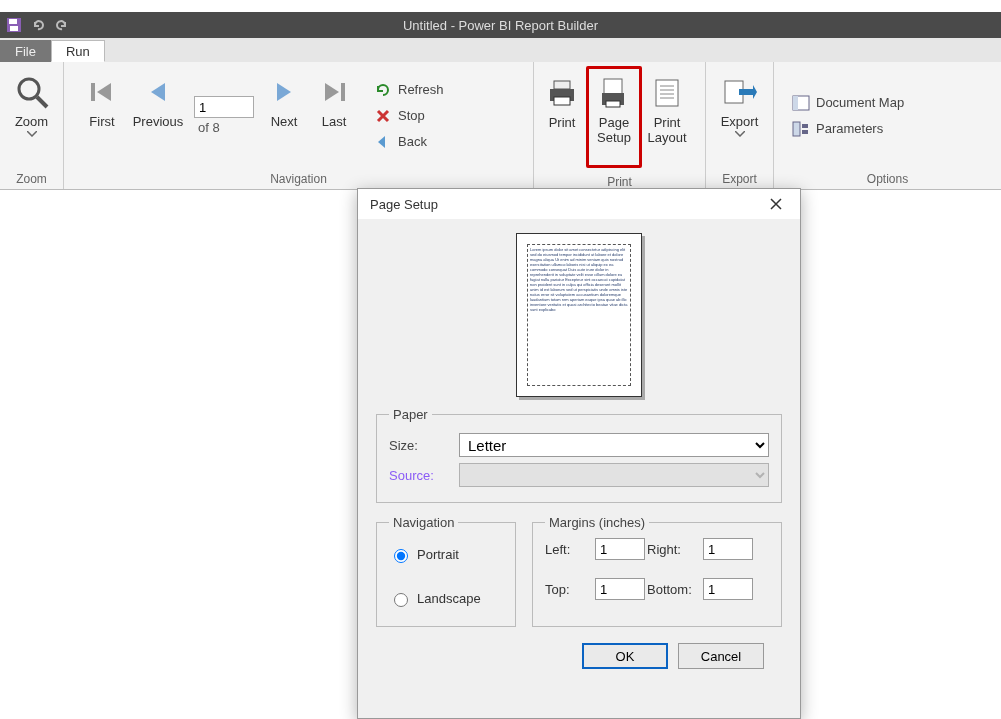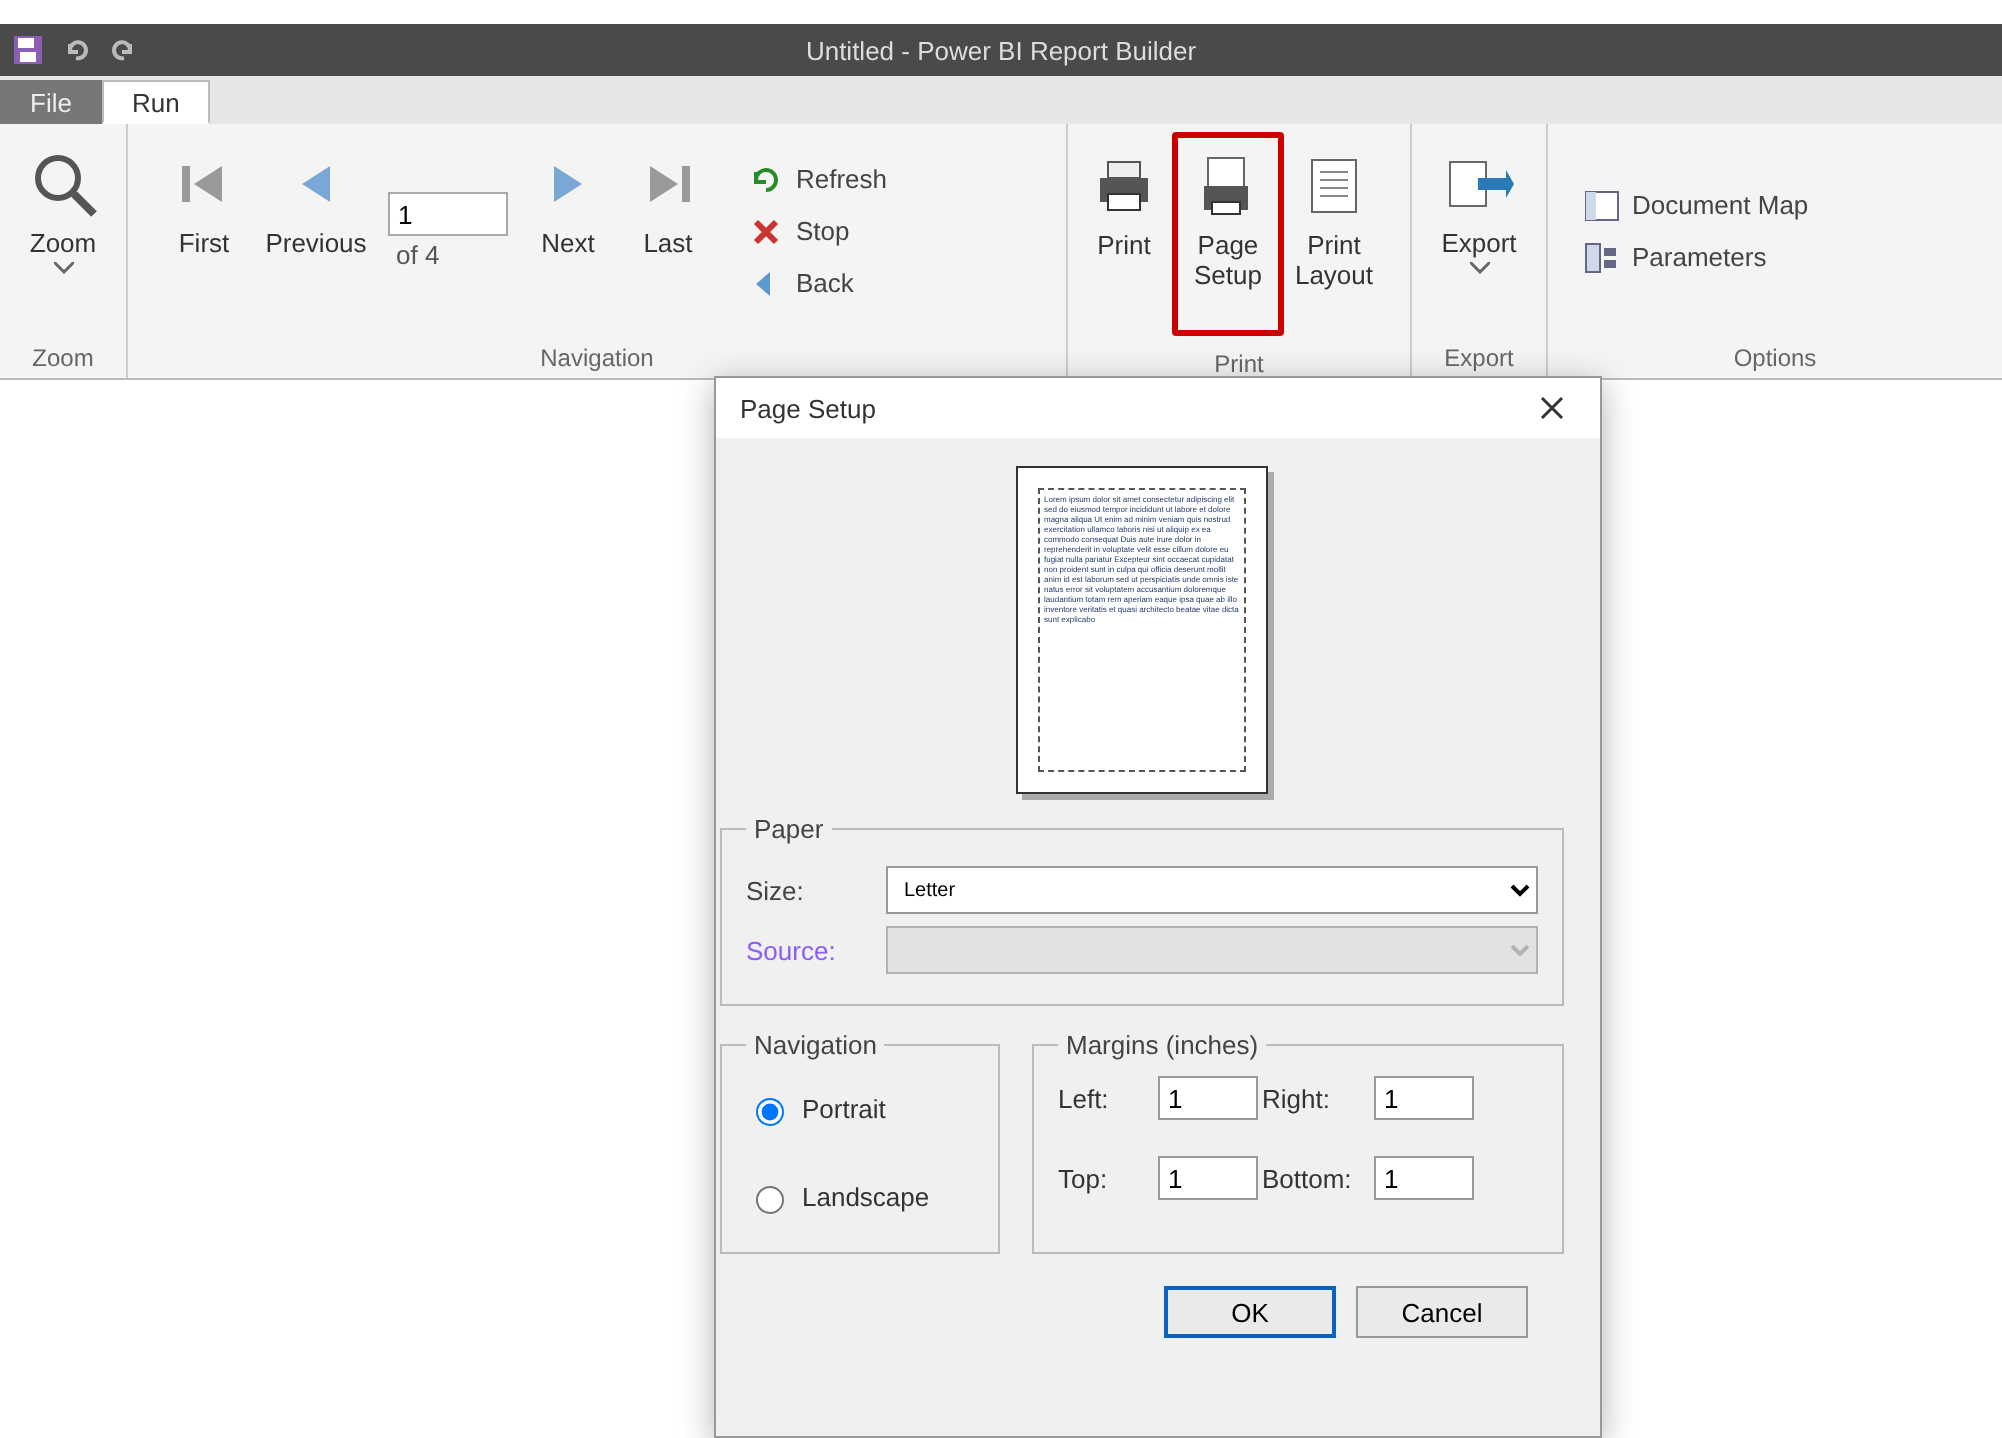--- a/index.html
+++ b/index.html
@@ -39,33 +39,33 @@
 
   .red-border { border:3px solid #c00; border-radius:2px; padding:0 2px; }
 
   
   .workarea { background:#fff; height:calc(719px - 26px - 24px - 128px); position:relative; }
 
   
   .dialog { position:absolute; left:357px; top:188px; width:444px; height:531px; background:#f0f0f0; border:1px solid #999; box-shadow:0 4px 16px rgba(0,0,0,.3); }
   .dlg-title { height:30px; background:#fff; display:flex; align-items:center; padding:0 12px; justify-content:space-between; }
   .dlg-x { width:24px; height:24px; display:flex; align-items:center; justify-content:center; }
-  .dlg-body { padding:14px 18px 10px 2px; }
+  .dlg-body { padding:14px 18px 10px 18px; }
 
   .preview-wrap { display:flex; justify-content:center; margin-bottom:10px; }
   .preview { width:126px; height:164px; background:#fff; border:1px solid #333; box-shadow:3px 3px 0 #aaa; position:relative; padding:6px; }
   .preview-inner { position:absolute; left:10px; top:10px; right:10px; bottom:10px; border:1px dashed #555; font-size:4px; line-height:5px; color:#233a6a; padding:2px; overflow:hidden; }
 
   fieldset.groupbox { border:1px solid #bbb; margin:0 0 12px 0; padding:8px 12px 12px 12px; }
   fieldset.groupbox legend { color:#444; padding:0 4px; }
 
   .row { display:flex; align-items:center; height:30px; }
   .row .lab { width:70px; color:#444; }
   .row .lab.disabled { color:#8b5cf6; }
-  .row select { flex:1; height:24px; border:1px solid #999; background:#fff; font-size:10px; padding:0 4px; }
+  .row select { flex:1; height:24px; border:1px solid #999; background:#fff; font-size:15px; padding:0 4px; }
   .row select:disabled { background:#ddd; color:#999; }
 
   .two-col { display:flex; gap:16px; }
   .two-col fieldset { flex:1; }
 
   .radio-row { display:flex; align-items:center; height:32px; gap:6px; }
   .radio-row input { width:14px; height:14px; }
 
   .margin-grid { display:grid; grid-template-columns:50px 52px 56px 52px; row-gap:18px; align-items:center; }
   .margin-grid input { width:50px; height:22px; border:1px solid #999; padding:0 4px; text-align:left; font-size:13px; }
@@ -147,21 +147,21 @@
         <div class="bigbtn" style="width:52px">
           <div class="ico">
             <svg width="26" height="26">
                 <path d="M20 4 L6 13 L20 22 Z" fill="#7aa8d6"></path>
               </svg>
           </div>
           <div class="lbl">Previous</div>
         </div>
         <div class="pagebox">
           <input type="text" value="1" style="">
-          <span class="of">of  4</span>
+          <span class="of">of  8</span>
         </div>
         <div class="bigbtn" style="width:40px">
           <div class="ico">
             <svg width="26" height="26">
                 <path d="M6 4 L20 13 L6 22 Z" fill="#7aa8d6"></path>
               </svg>
           </div>
           <div class="lbl">Next</div>
         </div>
         <div class="bigbtn" style="width:40px">

